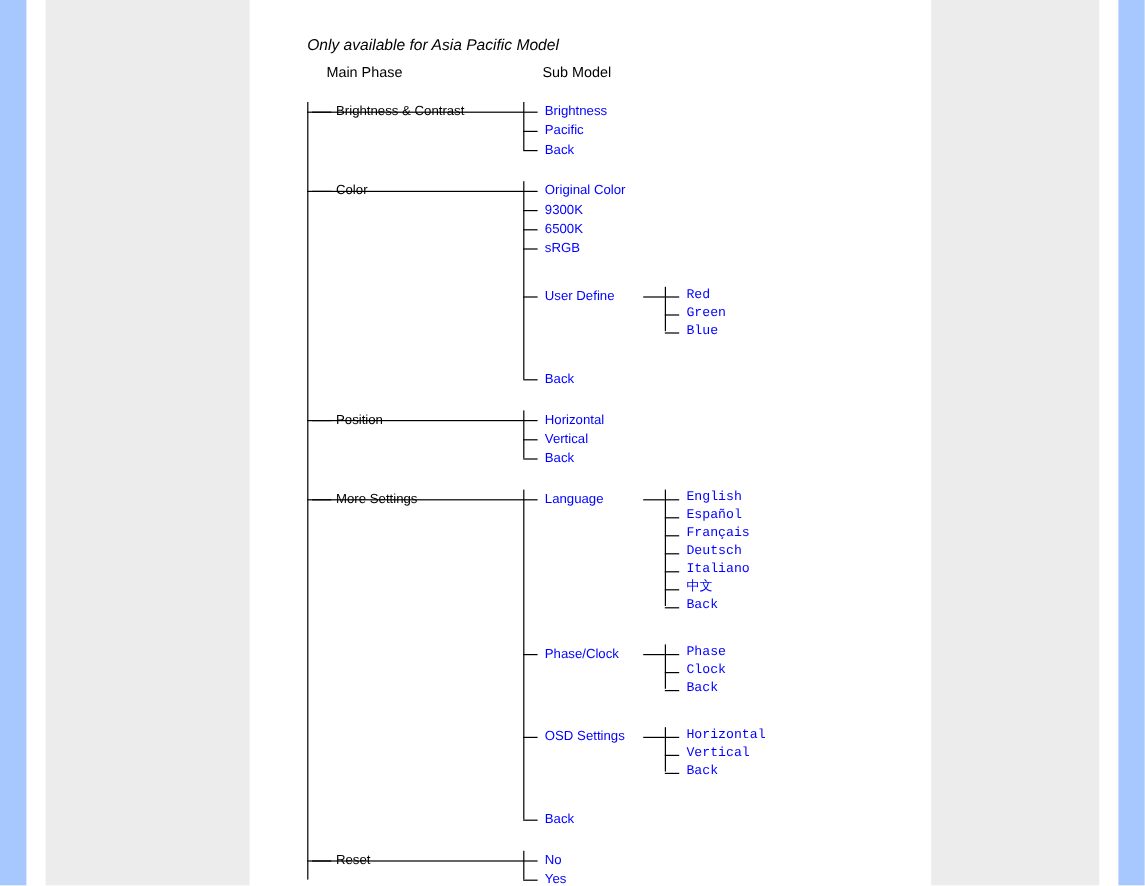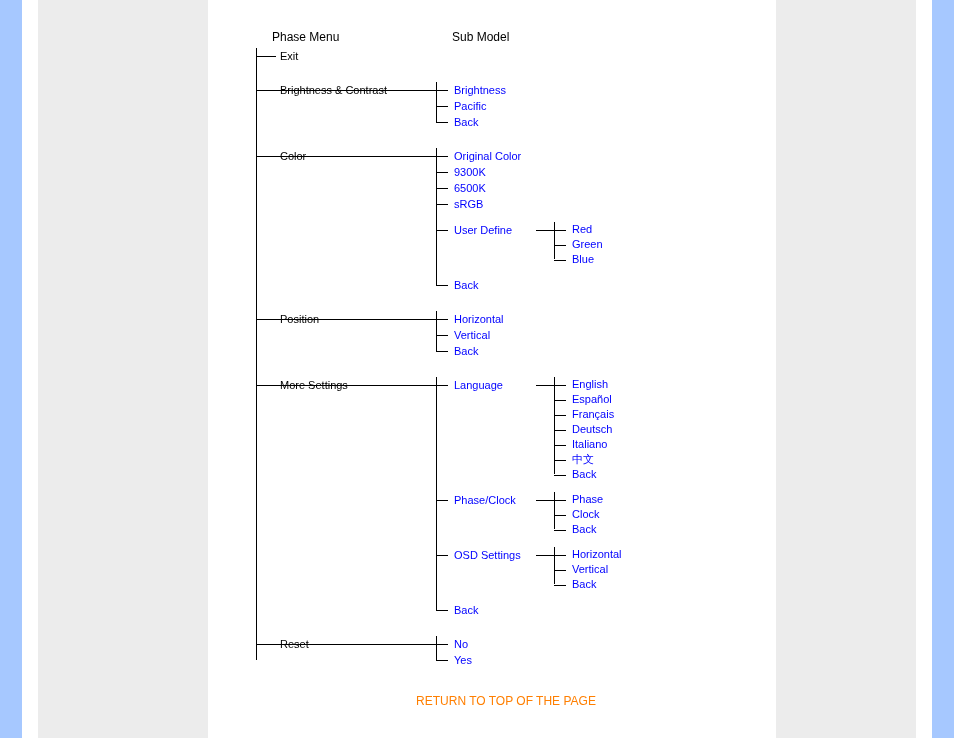--- a/index.html
+++ b/index.html
@@ -35,56 +35,56 @@
   .main-item::before{content:"";position:absolute;left:0;top:8px;width:20px;height:1px;background:#000;}
   .main-label{display:inline-block;width:156px;vertical-align:top;color:#000;padding:2px 0;}
   
   .sub-list{display:inline-block;vertical-align:top;position:relative;margin:0;padding:0 0 0 14px;list-style:none;}
   .sub-list::before{content:"";position:absolute;left:0;top:0;bottom:8px;width:1px;background:#000;}
   .sub-list::after{content:"";position:absolute;left:-176px;top:8px;width:176px;height:1px;background:#000;} 
   .sub-item{position:relative;padding-left:4px;color:#0000ff;line-height:16px;}
   .sub-item::before{content:"";position:absolute;left:-14px;top:8px;width:12px;height:1px;background:#000;}
   .sub-label{display:inline-block;width:96px;vertical-align:top;}
   
-  .leaf-list{display:inline-block;vertical-align:top;position:relative;margin:0 0 0 4px;padding:0 0 0 14px;list-style:none;}
+  .leaf-list{display:inline-block;vertical-align:top;position:relative;margin:0 0 0 4px;padding:0 0 0 14px;list-style:none;font-family:Liberation Mono, monospace;}
   .leaf-list::before{content:"";position:absolute;left:0;top:0;bottom:8px;width:1px;background:#000;}
   .leaf-list::after{content:"";position:absolute;left:-18px;top:8px;width:18px;height:1px;background:#000;}
   .leaf-item{position:relative;padding-left:4px;color:#0000ff;line-height:15px;}
   .leaf-item::before{content:"";position:absolute;left:-14px;top:8px;width:12px;height:1px;background:#000;}
   
-  .gap-s{margin-top:10px;}
+  .gap-s{margin-top:24px;}
   .gap-m{margin-top:18px;}
   
   .return-link{color:#ff7f00;text-align:center;margin-top:26px;font-size:12px;cursor:pointer;}
   
   .main-list .main-item:last-child::after,
   .sub-list .sub-item:last-child::after,
   .leaf-list .leaf-item:last-child::after{
     content:"";position:absolute;left:-1px;top:9px;bottom:-20px;width:3px;background:transparent;
   }
 </style>
 </head>
 <body>
 
 <div class="edge-left"></div>
 <div class="grey-left"></div>
 <div class="grey-right"></div>
 <div class="edge-right"></div>
 
 <div class="page">
 
+  <div class="caption">Only available for Asia Pacific Model</div>
 
   <div class="header-row">
-    <div class="hdr-main">Phase Menu</div>
+    <div class="hdr-main">Main Phase</div>
     <div class="hdr-sub">Sub Model</div>
   </div>
 
   <div class="tree">
     <ul class="main-list" id="main-list">
-        <li class="main-item"><span class="main-label">Exit</span></li>
         <li class="main-item gap-m"><span class="main-label">Brightness &amp; Contrast</span><ul class="sub-list"><li class="sub-item"><span class="sub-label">Brightness</span></li><li class="sub-item"><span class="sub-label">Pacific</span></li><li class="sub-item"><span class="sub-label">Back</span></li></ul></li>
         <li class="main-item gap-m"><span class="main-label">Color</span><ul class="sub-list"><li class="sub-item"><span class="sub-label">Original Color</span></li><li class="sub-item"><span class="sub-label">9300K</span></li><li class="sub-item"><span class="sub-label">6500K</span></li><li class="sub-item"><span class="sub-label">sRGB</span></li><li class="sub-item gap-s"><span class="sub-label">User Define</span><ul class="leaf-list"><li class="leaf-item">Red</li><li class="leaf-item">Green</li><li class="leaf-item">Blue</li></ul></li><li class="sub-item gap-s"><span class="sub-label">Back</span></li></ul></li>
         <li class="main-item gap-m"><span class="main-label">Position</span><ul class="sub-list"><li class="sub-item"><span class="sub-label">Horizontal</span></li><li class="sub-item"><span class="sub-label">Vertical</span></li><li class="sub-item"><span class="sub-label">Back</span></li></ul></li>
         <li class="main-item gap-m"><span class="main-label">More Settings</span><ul class="sub-list"><li class="sub-item"><span class="sub-label">Language</span><ul class="leaf-list"><li class="leaf-item">English</li><li class="leaf-item">Español</li><li class="leaf-item">Français</li><li class="leaf-item">Deutsch</li><li class="leaf-item">Italiano</li><li class="leaf-item">中文</li><li class="leaf-item">Back</li></ul></li><li class="sub-item gap-s"><span class="sub-label">Phase/Clock</span><ul class="leaf-list"><li class="leaf-item">Phase</li><li class="leaf-item">Clock</li><li class="leaf-item">Back</li></ul></li><li class="sub-item gap-s"><span class="sub-label">OSD Settings</span><ul class="leaf-list"><li class="leaf-item">Horizontal</li><li class="leaf-item">Vertical</li><li class="leaf-item">Back</li></ul></li><li class="sub-item gap-s"><span class="sub-label">Back</span></li></ul></li>
         <li class="main-item gap-m"><span class="main-label">Reset</span><ul class="sub-list"><li class="sub-item"><span class="sub-label">No</span></li><li class="sub-item"><span class="sub-label">Yes</span></li></ul></li>
       </ul>
   </div>
 
   <div class="return-link">RETURN TO TOP OF THE PAGE</div>
 

